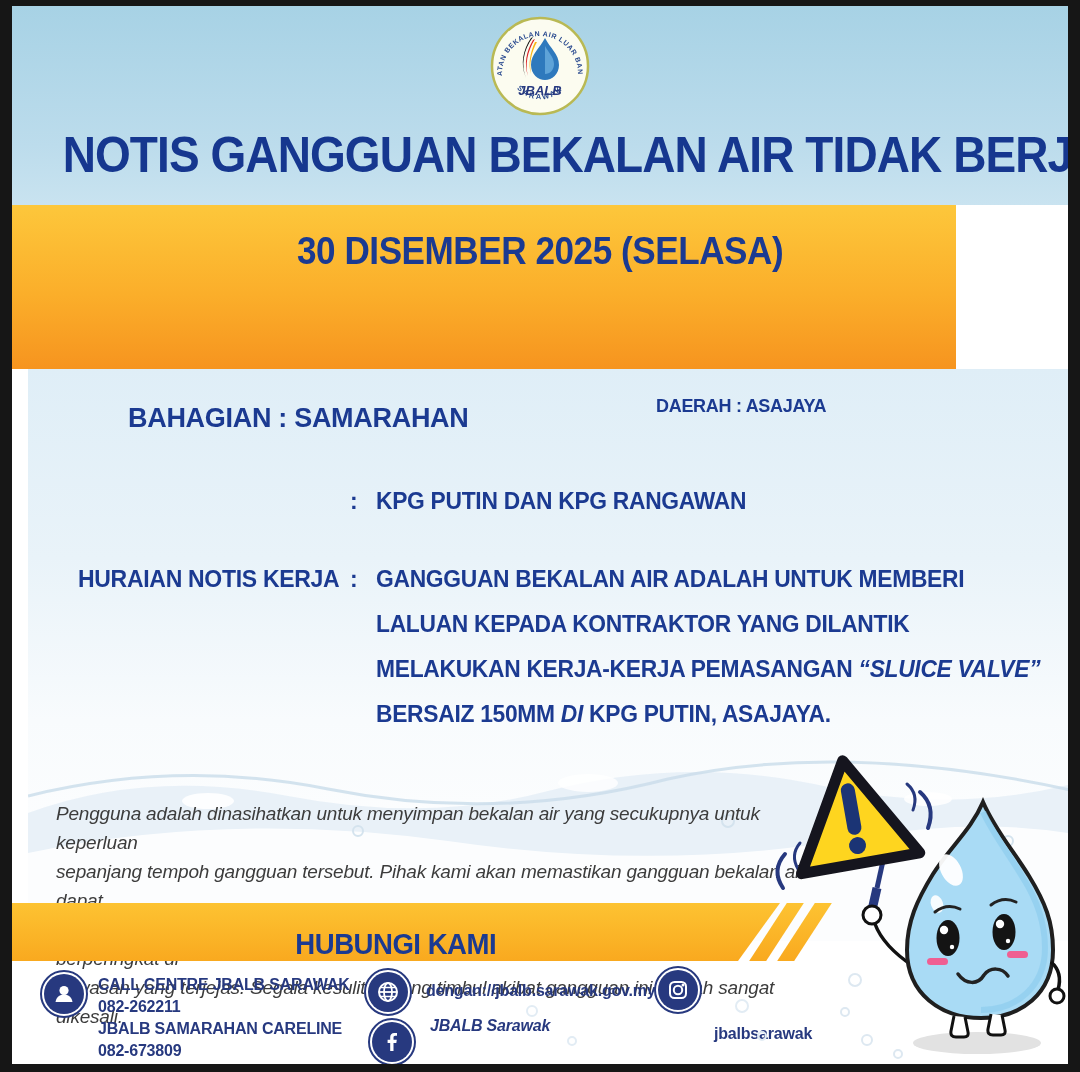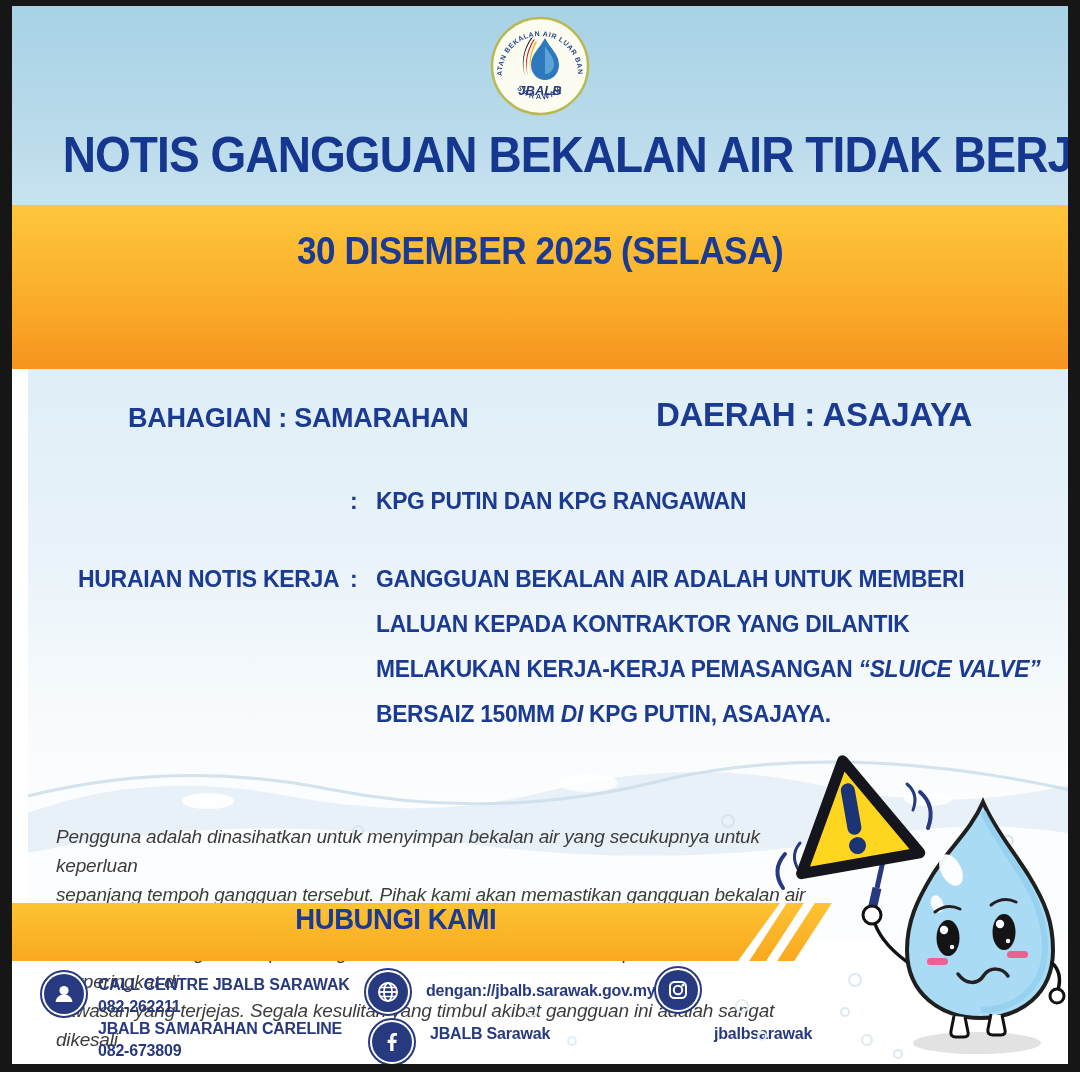--- a/index.html
+++ b/index.html
@@ -21,48 +21,48 @@
   }
   .logo-wrap { position:absolute; left:478px; top:10px; width:100px; height:100px; }
   .title-line {
     position:absolute; left:0; top:120px; width:1056px; text-align:center;
     color:#16378f; font-weight:bold; font-size:50px; white-space:nowrap;
     letter-spacing:-1px;
   }
   .title-line .squeeze { display:inline-block; transform:scaleX(.92); transform-origin:center; }
   
   .band {
-    position:absolute; left:0; top:199px; width:1056px; height:164px;
+    position:absolute; left:0; top:199px; width:944px; height:164px;
     background:linear-gradient(180deg,#fdc73b 0%, #fbae2a 55%, #f6941f 100%);
   }
   .band .line { position:absolute; width:1056px; text-align:center; color:#1b3a91;
     font-weight:bold; font-size:39px; white-space:nowrap; letter-spacing:-0.5px; }
   .band .line .squeeze { display:inline-block; transform:scaleX(.9); transform-origin:center; }
   .band .date { top:24px; } .band .time { top:82px; }
   
   .notice-body {
     position:absolute; left:16px; top:363px; width:1056px; height:540px;
     background:linear-gradient(180deg,#dfeef7 0%, #e9f3f9 35%, #f8fbfd 65%, #ffffff 100%);
   }
   .navy { color:#1b3a91; }
   .lbl { font-weight:bold; font-size:23px; letter-spacing:-0.3px; white-space:nowrap; }
   .val { font-weight:bold; font-size:24px; letter-spacing:-0.3px; white-space:nowrap;
          display:inline-block; transform:scaleX(.95); transform-origin:left center; }
   .abs { position:absolute; }
   .advisory {
     position:absolute; left:28px; top:430px; width:760px;
-    font-style:italic; font-size:19px; line-height:29px; color:#3c3c3c; letter-spacing:-0.2px;margin-top:23px;
+    font-style:italic; font-size:19px; line-height:29px; color:#3c3c3c; letter-spacing:-0.2px;
   }
   
   .contact-bar {
     position:absolute; left:0; top:897px; width:768px; height:58px;
     background:linear-gradient(180deg,#ffc droplet, #f9a825); 
     background:linear-gradient(180deg,#fdc332 0%, #f9a91f 100%);
     clip-path:polygon(0 0, 100% 0, calc(100% - 42px) 100%, 0 100%);
-    display:flex; align-items:flex-start; justify-content:center;
+    display:flex; align-items:flex-end; justify-content:center;
   }
   .contact-bar .bar-title { color:#1b3a91; font-weight:bold; font-size:29px; letter-spacing:-0.5px;
     display:inline-block; transform:scaleX(.95); }
   .stripe { position:absolute; top:897px; height:58px; width:17px;
     background:linear-gradient(180deg,#fdc332 0%, #f9a91f 100%); transform:skewX(-33deg); }
   .stripe.s1 { left:756px; } .stripe.s2 { left:784px; }
   
   .footer { position:absolute; left:0; top:955px; width:916px; height:103px; background:transparent; }
   .icon-ring {
     position:absolute; width:48px; height:48px; border:2px solid #27397f; border-radius:50%;
@@ -122,21 +122,21 @@
       <path d="M 0 112 Q 200 70 420 100 Q 640 132 840 95 Q 960 76 1056 95 L 1056 200 L 0 200 Z" fill="#ffffff" opacity="0.85"></path>
       <ellipse cx="180" cy="60" rx="26" ry="8" fill="#ffffff" opacity="0.9"></ellipse>
       <ellipse cx="560" cy="42" rx="30" ry="9" fill="#ffffff" opacity="0.8"></ellipse>
       <ellipse cx="900" cy="58" rx="24" ry="7" fill="#ffffff" opacity="0.85"></ellipse>
       <circle cx="330" cy="90" r="5" fill="none" stroke="#d4e3ee" stroke-width="2"></circle>
       <circle cx="700" cy="80" r="6" fill="none" stroke="#d4e3ee" stroke-width="2"></circle>
       <circle cx="980" cy="100" r="5" fill="none" stroke="#d4e3ee" stroke-width="2"></circle>
     </svg>
 
     <div class="abs lbl navy" style="left:100px; top:34px; font-size:27px;">BAHAGIAN : SAMARAHAN</div>
-    <div class="abs lbl navy" style="left:628px; top:27px; font-size:33px;">DAERAH : ASAJAYA</div>
+    <div class="abs lbl navy" style="left:628px; top:27px; font-size:18px;">DAERAH : ASAJAYA</div>
 
     <div class="abs lbl navy" style="left:322px; top:119px;">:</div>
     <div class="abs navy" style="left:348px; top:118px;">
       <span class="val">KPG PUTIN DAN KPG RANGAWAN</span>
     </div>
 
     <div class="abs lbl navy" style="left:50px; top:197px;">HURAIAN NOTIS KERJA</div>
     <div class="abs lbl navy" style="left:322px; top:197px;">:</div>
     <div class="abs navy" style="left:348px; top:196px;">
       <span class="val">GANGGUAN BEKALAN AIR ADALAH UNTUK MEMBERI</span>
@@ -193,21 +193,21 @@
     </div>
     <div class="f-text" style="left:414px; top:21px;">dengan://jbalb.sarawak.gov.my/</div>
 
     <div class="icon-ring" style="left:356px; top:57px;">
       <div class="icon-disc">
         <svg width="26" height="26" viewBox="0 0 26 26">
           <path d="M 14.5 22 L 14.5 14 L 17.3 14 L 17.8 10.8 L 14.5 10.8 L 14.5 8.6 C 14.5 7.5 15 6.8 16.3 6.8 L 18 6.8 L 18 4 L 15.3 4 C 12.6 4 11.2 5.6 11.2 8.3 L 11.2 10.8 L 8.6 10.8 L 8.6 14 L 11.2 14 L 11.2 22 Z" fill="#fff"></path>
         </svg>
       </div>
     </div>
-    <div class="f-text" style="left:418px; top:64px;">JBALB Sarawak</div>
+    <div class="f-text" style="left:418px; top:56px;font-style:italic;">JBALB Sarawak</div>
 
     <div class="icon-ring" style="left:642px; top:5px;">
       <div class="icon-disc">
         <svg width="26" height="26" viewBox="0 0 26 26">
           <rect x="5" y="5" width="16" height="16" rx="4.5" fill="none" stroke="#fff" stroke-width="2"></rect>
           <circle cx="13" cy="13" r="4.2" fill="none" stroke="#fff" stroke-width="2"></circle>
           <circle cx="18" cy="8" r="1.5" fill="#fff"></circle>
         </svg>
       </div>
     </div>

